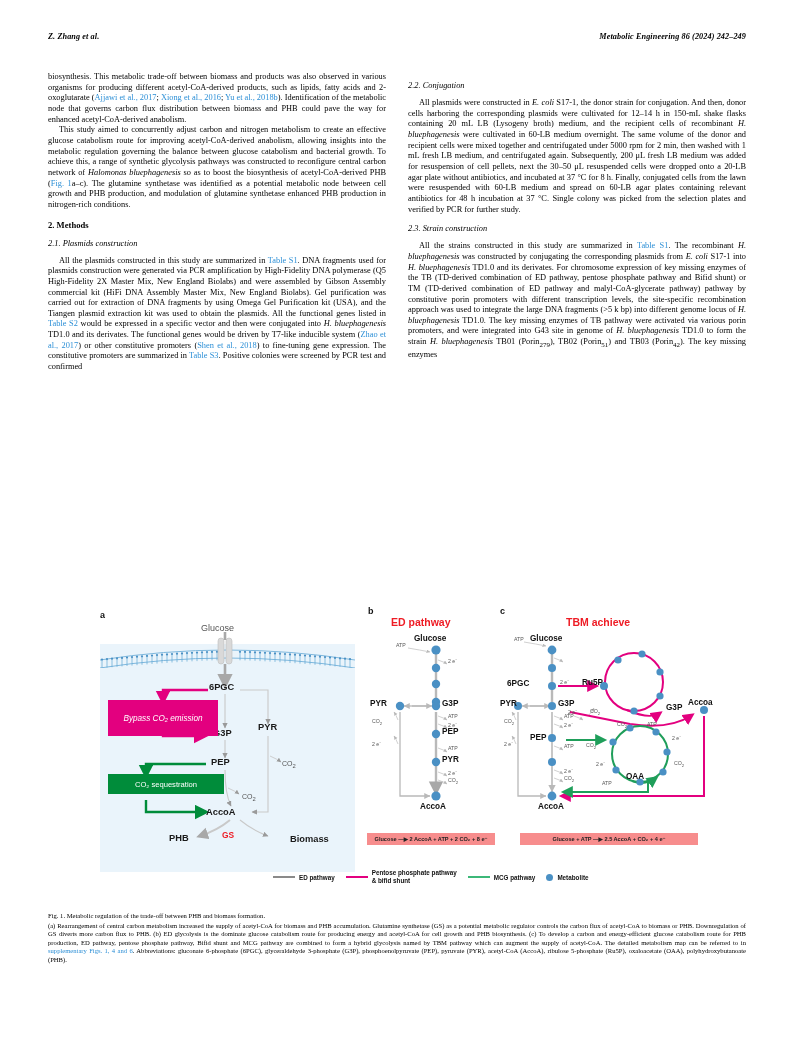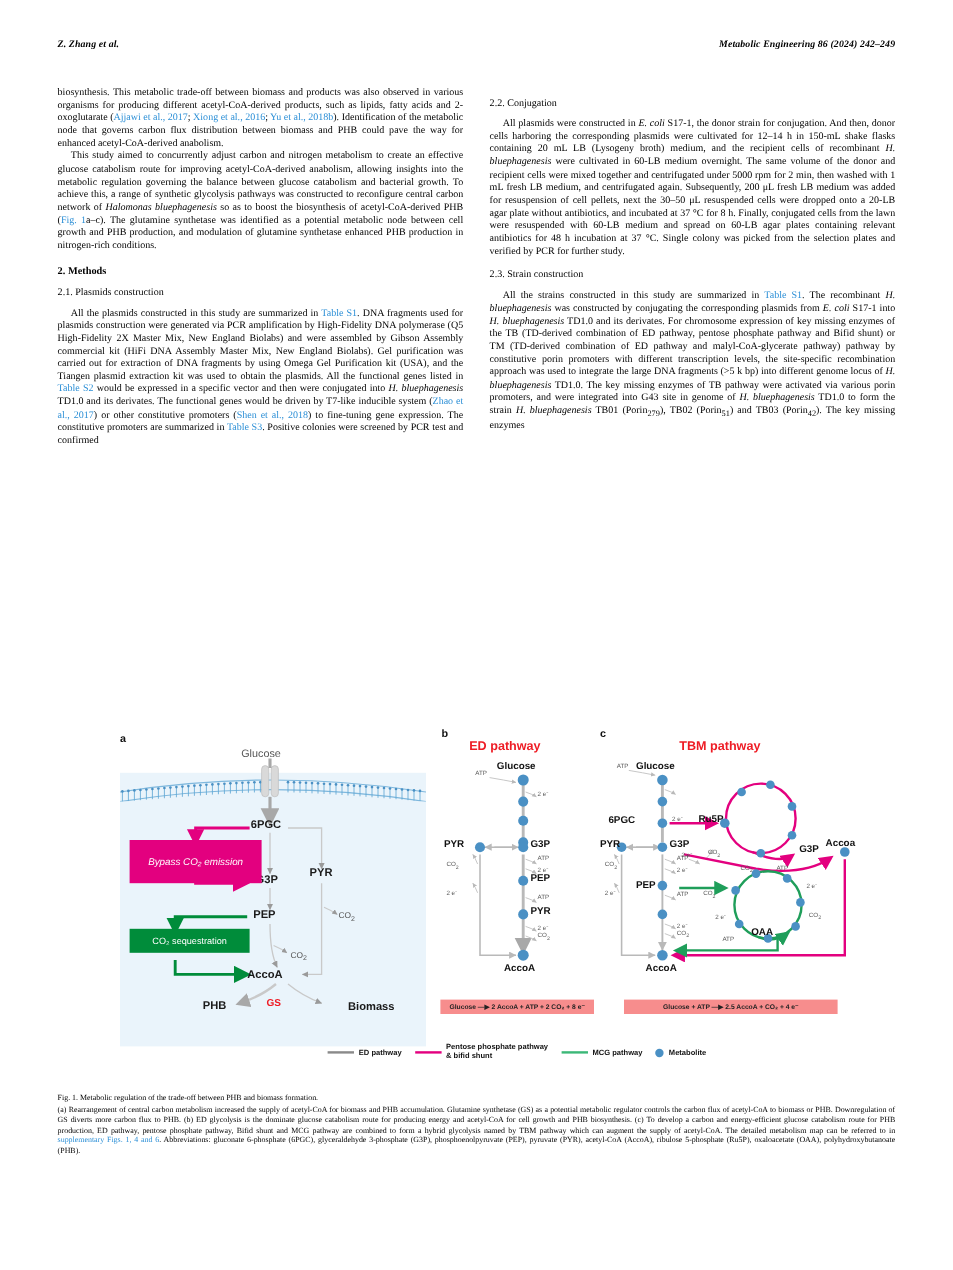--- a/index.html
+++ b/index.html
@@ -39,21 +39,21 @@
     hyphens:none;
   }
   p.body.ind { text-indent:11px; }
   .lnk { color:#2c8fd6; }
   .it { font-style:italic; }
   h2.sec {
     font-size:8.6px; font-weight:bold; margin:9px 0 8px 0;
     font-family:"Liberation Serif", serif;
   }
   h3.subsec {
-    font-size:8.4px; margin:9px 0 8px 0; font-weight:normal;
+    font-size:8.4px; font-style:italic; margin:9px 0 8px 0; font-weight:normal;
   }
 
   
   .figure {
     position:absolute; top:606px; left:48px; width:698px; height:300px;
   }
   .panel-label {
     position:absolute; font-family:"Liberation Sans", sans-serif;
     font-weight:bold; font-size:9px; color:#111;
   }
@@ -177,21 +177,21 @@
       <p class="body ind"><span>All the strains constructed in this study are summarized in </span><span class="lnk">Table S1</span><span>. The recombinant </span><span class="it">H. bluephagenesis</span><span> was constructed by conjugating the corresponding plasmids from </span><span class="it">E. coli</span><span> S17-1 into </span><span class="it">H. bluephagenesis</span><span> TD1.0 and its derivates. For chromosome expression of key missing enzymes of the TB (TD-derived combination of ED pathway, pentose phosphate pathway and Bifid shunt) or TM (TD-derived combination of ED pathway and malyl-CoA-glycerate pathway) pathway by constitutive porin promoters with different transcription levels, the site-specific recombination approach was used to integrate the large DNA fragments (&gt;5 k bp) into different genome locus of </span><span class="it">H. bluephagenesis</span><span> TD1.0. The key missing enzymes of TB pathway were activated via various porin promoters, and were integrated into G43 site in genome of </span><span class="it">H. bluephagenesis</span><span> TD1.0 to form the strain </span><span class="it">H. bluephagenesis</span><span> TB01 (Porin</span><sub>279</sub><span>), TB02 (Porin</span><sub>51</sub><span>) and TB03 (Porin</span><sub>42</sub><span>). The key missing enzymes</span></p>
     </div>
   </div>
 
   <div class="figure">
 
     <span class="panel-label" style="left:52px; top:4px;">a</span>
     <span class="panel-label" style="left:320px; top:0px;">b</span>
     <span class="panel-label" style="left:452px; top:0px;">c</span>
     <span class="ptitle" style="left:343px; top:10px;">ED pathway</span>
-    <span class="ptitle" style="left:518px; top:10px;">TBM pathway</span>
+    <span class="ptitle" style="left:518px; top:10px;">TBM achieve</span>
 
     <div class="pa">
       <div class="cellbox"></div>
 
       <svg class="membrane" viewBox="0 0 255 30" preserveAspectRatio="none">
         <path d="M0,22 Q127,2 255,22" fill="none" stroke="#7fb8dd" stroke-width="1"></path>
         <path d="M0,30 Q127,10 255,30" fill="none" stroke="#7fb8dd" stroke-width="1"></path>
         <g stroke="#5fa7d4" stroke-width="0.7">
           <line x1="2" y1="22" x2="2" y2="30"></line>
             <line x1="7" y1="21.6" x2="7" y2="29.6"></line>
@@ -344,21 +344,21 @@
       <span class="lbl-a" style="left:113px; top:104px;">G3P</span>
       <span class="lbl-a" style="left:158px; top:98px;">PYR</span>
       <span class="lbl-a" style="left:111px; top:133px;">PEP</span>
       <span class="lbl-a" style="left:106px; top:183px;">AccoA</span>
       <span class="lbl-a" style="left:69px; top:209px;">PHB</span>
       <span class="lbl-a" style="left:190px; top:210px;">Biomass</span>
       <span class="lbl-a small" style="left:142px; top:169px;">CO<sub>2</sub></span>
       <span class="lbl-a small" style="left:182px; top:136px;">CO<sub>2</sub></span>
 
       <div class="pinkbox" style="left:8px; top:76px; width:110px; height:36px;font-style:italic;">Bypass CO₂ emission</div>
-      <div class="greenbox" style="left:8px; top:150px; width:100px; height:20px;">CO₂ sequestration</div>
+      <div class="greenbox" style="left:8px; top:150px; width:116px; height:20px;">CO₂ sequestration</div>
       <span class="gslbl" style="left:122px; top:206px;">GS</span>
     </div>
 
     <div class="pb">
       <svg style="position:absolute;left:0;top:0;width:130px;height:220px;" viewBox="0 0 130 220">
         <defs>
           <marker id="bgray" markerWidth="7" markerHeight="7" refX="4.4" refY="3" orient="auto">
             <path d="M0,0 L6,3 L0,6 z" fill="#a8a8a8"></path>
           </marker>
           <marker id="bgraysm" markerWidth="6" markerHeight="6" refX="4.4" refY="2.3" orient="auto">

